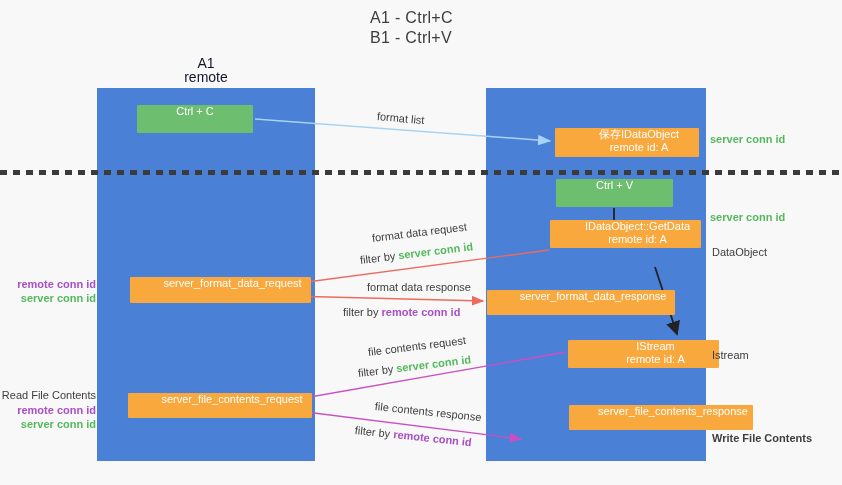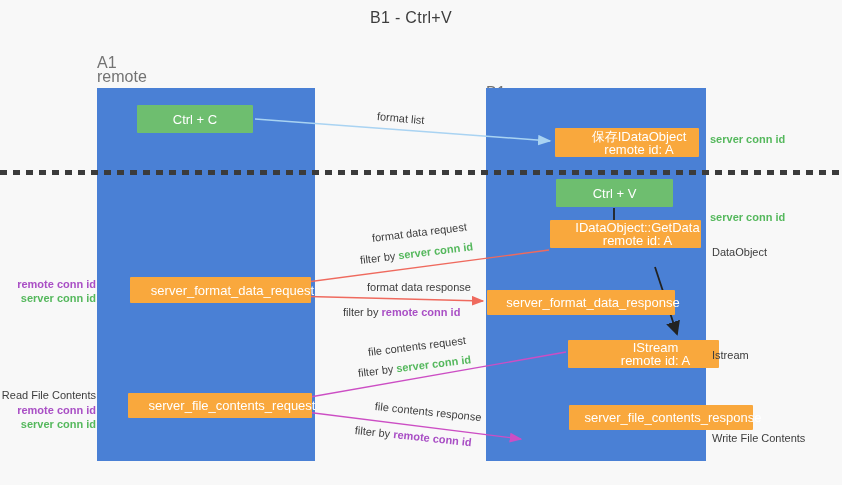--- a/index.html
+++ b/index.html
@@ -18,31 +18,31 @@
     font-size:16px;line-height:20px;color:var(--text-dark,#3d3d3d);
     letter-spacing:.3px;
   }
   .lane{
     position:absolute;top:88px;height:373px;
     background:var(--lane-blue,#4a80d5);
   }
   .lane-left{left:97px;width:218px;}
   .lane-right{left:486px;width:220px;}
   .lane-header{
-    position:absolute;top:56px;width:218px;text-align:left;
-    font-size:16px;line-height:14px;color:#737373;
+    position:absolute;top:56px;width:218px;text-align:center;
+    font-size:14px;line-height:14px;color:#0f172a;
   }
   .divider{
     position:absolute;left:0;top:170px;width:842px;height:5px;
     background:repeating-linear-gradient(90deg,#3b3b3b 0 7px,transparent 7px 13px);
   }
   .node{
     position:absolute;display:flex;flex-direction:column;
-    align-items:center;justify-content:center;
-    color:#fff;font-size:13px;line-height:13px;text-align:center;
+    align-items:center;justify-content:flex-start;
+    color:#fff;font-size:11px;line-height:13px;text-align:center;
     border-radius:1px;
   }
   .node-green{background:var(--box-green,#6ebe6f);}
   .node-orange{background:var(--box-orange,#f9a83d);padding-left:24px;}
   .flow-label{
     position:absolute;font-size:11px;color:var(--text-dark,#3d3d3d);
     white-space:nowrap;transform-origin:left center;
   }
   .side-label{
     position:absolute;font-size:11px;color:var(--text-dark,#3d3d3d);
@@ -52,20 +52,21 @@
   .purple-text{color:var(--text-purple,#a94fc5);font-weight:bold;}
   .right-align-block{position:absolute;left:0;width:96px;text-align:right;}
   .arrows{position:absolute;left:0;top:0;width:842px;height:485px;pointer-events:none;}
 </style>
 </head>
 <body>
 
 <div class="canvas">
 
   <div class="title">
+    <div>A1 - Ctrl+C</div>
     <div>B1 - Ctrl+V</div>
   </div>
 
   <div class="lane-header" style="left:97px;">
     <div>A1</div>
     <div>remote</div>
   </div>
   <div class="lane-header" style="left:486px;width:220px;margin-top:30px;">
     <div>B1</div>
     <div>connection</div>
@@ -158,21 +159,21 @@
 
   <div class="flow-label" style="left:375px;top:400px;transform:rotate(6deg);">file contents response</div>
   <div class="flow-label" style="left:355px;top:424px;transform:rotate(6deg);">
     <span>filter by </span><span class="purple-text">remote conn id</span>
   </div>
 
   <div class="side-label green-text" style="left:710px;top:133px;">server conn id</div>
   <div class="side-label green-text" style="left:710px;top:211px;">server conn id</div>
   <div class="side-label" style="left:712px;top:246px;">DataObject</div>
   <div class="side-label" style="left:712px;top:349px;">Istream</div>
-  <div class="side-label" style="left:712px;top:432px;">Write File Contents</div>
+  <div class="side-label" style="left:712px;top:432px;font-weight:bold;">Write File Contents</div>
 
   <div class="side-label purple-text right-align-block" style="top:278px;">remote conn id</div>
   <div class="side-label green-text right-align-block" style="top:292px;">server conn id</div>
   <div class="side-label right-align-block" style="top:389px;">Read File Contents</div>
   <div class="side-label purple-text right-align-block" style="top:404px;">remote conn id</div>
   <div class="side-label green-text right-align-block" style="top:418px;">server conn id</div>
 
 </div>
 
 </body></html>

